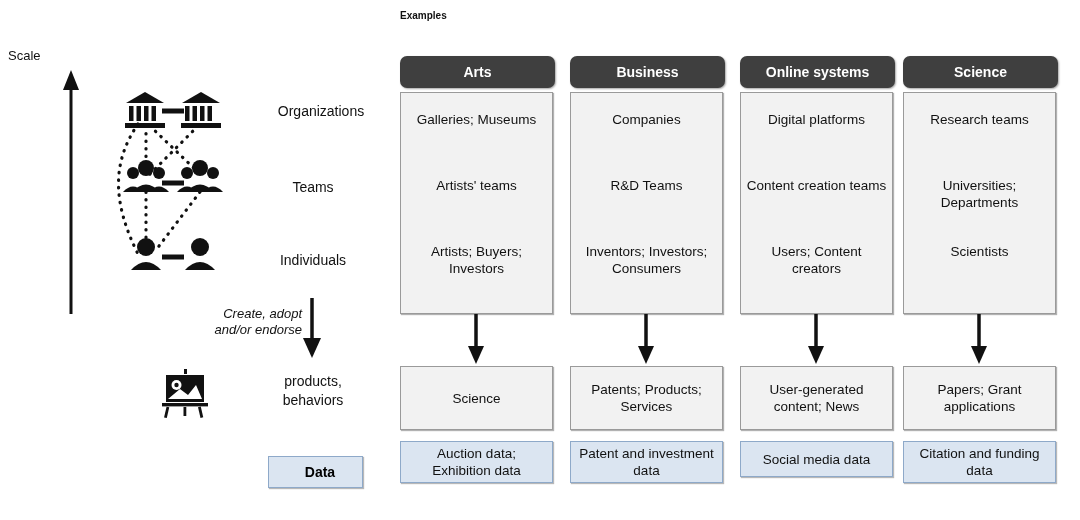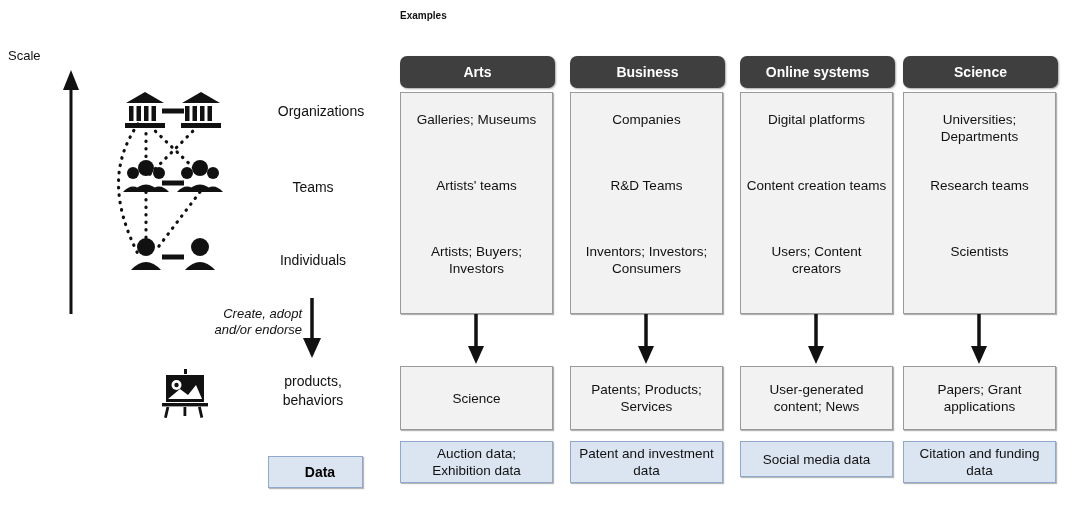--- a/index.html
+++ b/index.html
@@ -326,22 +326,22 @@
       <polygon points="76,50 68,32 84,32" fill="#111"></polygon>
     </svg>
   </div>
   <div class="output-box">User-generated content; News</div>
   <div class="data-box">Social media data</div>
 </div>
 
 <div class="column col-3">
   <div class="col-header">Science</div>
   <div class="col-body">
+    <div class="body-cell">Research teams</div>
     <div class="body-cell">Universities; Departments</div>
-    <div class="body-cell">Research teams</div>
     <div class="body-cell">Scientists</div>
   </div>
   <div class="col-connector">
     <svg width="153" height="52">
       <line x1="76" y1="0" x2="76" y2="36" stroke="#111" stroke-width="3.5"></line>
       <polygon points="76,50 68,32 84,32" fill="#111"></polygon>
     </svg>
   </div>
   <div class="output-box">Papers; Grant applications</div>
   <div class="data-box">Citation and funding data</div>

